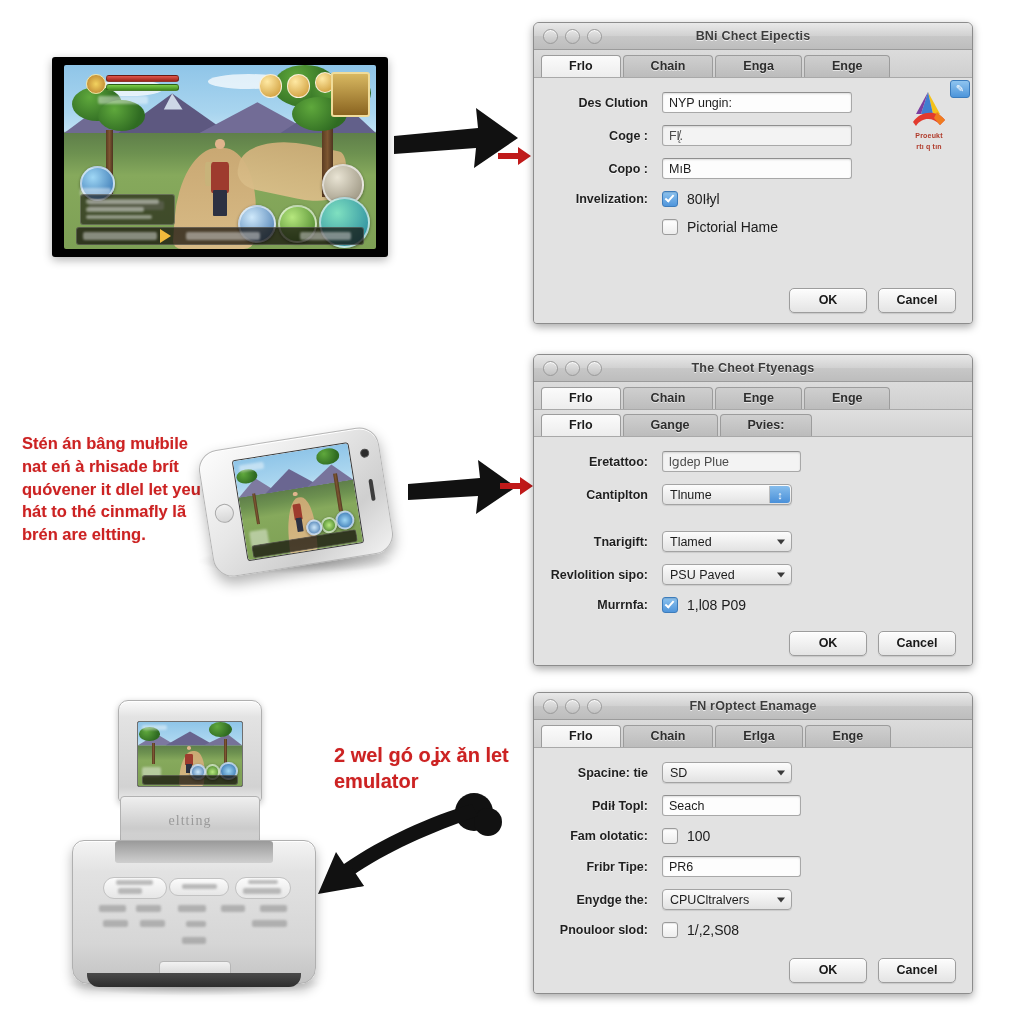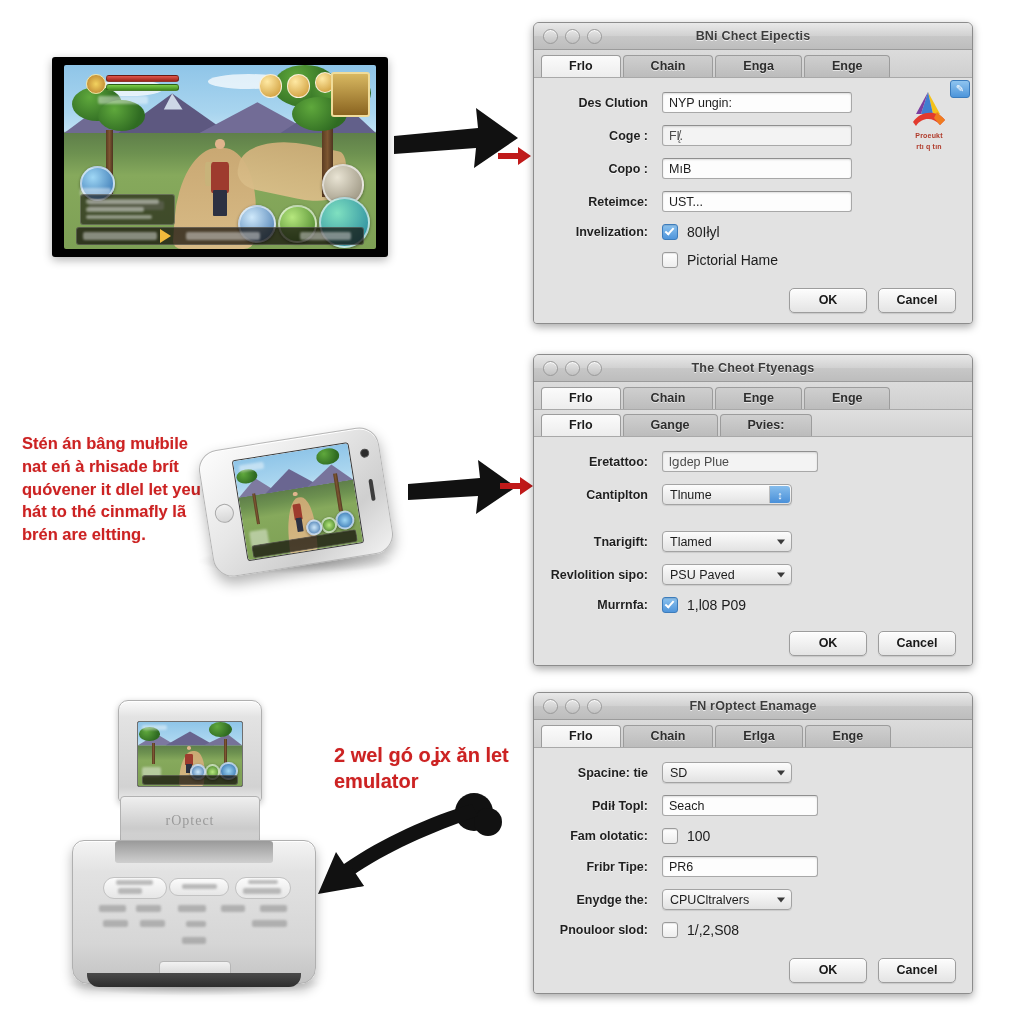--- a/index.html
+++ b/index.html
@@ -83,21 +83,21 @@
     border-top-color:#8f8f8f;
     border-radius:3px;
     font-size:12.5px;color:#1c1c1c;
     padding:0 6px;box-sizing:border-box;
     box-shadow:inset 0 1px 2px rgba(0,0,0,.13);
     white-space:nowrap;overflow:hidden;
     position:relative;
   }
   .field.dim{background:#f3f3f3;color:#4a4a4a;}
   .field.w190{width:190px;}
-  .field.w160{width:156px;}
+  .field.w160{width:139px;}
   .field.hasbtn{padding-right:24px;}
   .fieldbtn{
     position:absolute;right:2px;top:2px;width:18px;height:16px;
     background:linear-gradient(to bottom,#8fc4ef,#4d95da);
     border:1px solid #3b7cbd;border-radius:3px;
     color:#fff;font-size:10px;line-height:16px;text-align:center;
   }
   .combo{
     height:21px;line-height:20px;
     background:linear-gradient(to bottom,#fcfcfc,#e2e2e2);
@@ -409,24 +409,20 @@
       <div class="row">
         <div class="lbl">Coge :</div>
         <div class="field w190 dim">Fl̸̨.</div>
       </div>
 
       <div class="row">
         <div class="lbl">Copo :</div>
         <div class="field w190">MıB</div>
       </div>
 
-      <div class="row">
-        <div class="lbl">Reteimce:</div>
-        <div class="field w190">UST...</div>
-      </div>
 
       <div class="row">
         <div class="lbl">Invelization:</div>
         <div class="chk on"></div>
         <div class="chktext">80Iłyl</div>
       </div>
 
       <div class="row">
         <div class="lbl"></div>
         <div class="chk"></div>
@@ -587,21 +583,21 @@
           <div class="miniblur" style="left:4%;top:70%;width:18%;height:16%;"></div>
           <div class="circbtn" style="right:4%;top:62%;width:14%;padding-bottom:14%;background:radial-gradient(circle,#9fd7f5,#2a68a8);"></div>
           <div class="circbtn" style="right:21%;top:66%;width:11%;padding-bottom:11%;background:radial-gradient(circle,#b6e77e,#3f7a22);"></div>
           <div class="circbtn" style="right:35%;top:66%;width:11%;padding-bottom:11%;background:radial-gradient(circle,#cfe9fb,#3a6fa8);"></div>
           <div class="botbar" style="bottom:1%;height:13%;"></div>
         </div>
       </div>
     </div>
 
     <div class="neck">
-      <div class="brand">rOptect</div>
+      <div class="brand">eltting</div>
     </div>
 
     <div class="base">
       <div class="slot"></div>
       <div class="keys">
         <div class="kpill" style="left:6%;top:2%;width:30%;height:26%;"></div>
         <div class="kblur" style="left:12%;top:6%;width:18%;height:7%;"></div>
         <div class="kblur" style="left:13%;top:17%;width:12%;height:7%;"></div>
         <div class="kpill" style="left:38%;top:4%;width:28%;height:20%;"></div>
         <div class="kblur" style="left:44%;top:11%;width:17%;height:7%;"></div>

